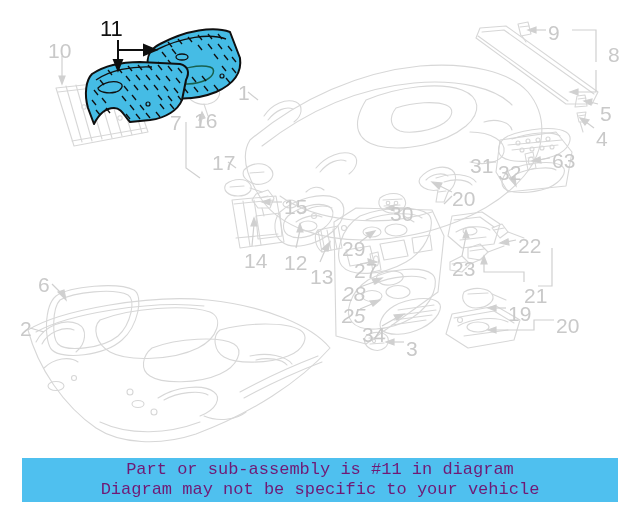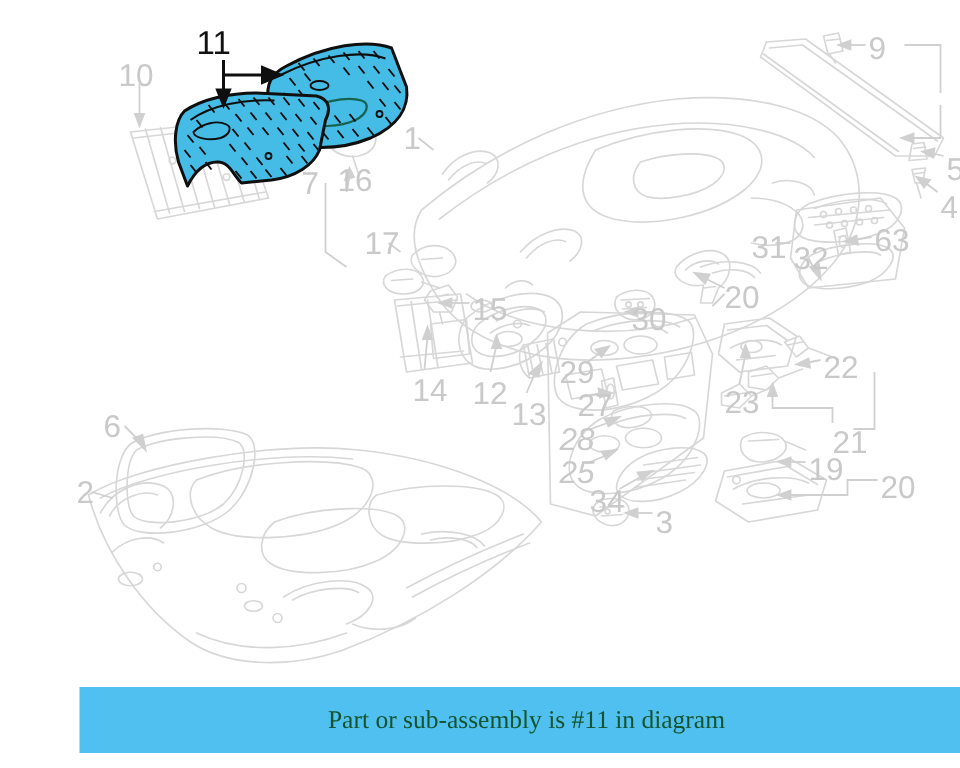--- a/index.html
+++ b/index.html
@@ -3,21 +3,21 @@
 <meta charset="utf-8">
 <style>
   html,body{margin:0;padding:0;}
   body{
     width:640px;height:512px;
     background:#ffffff;
     font-family:"Liberation Sans", sans-serif;
     overflow:hidden;
     position:relative;
   }
-  #stage{position:absolute;left:0;top:0;width:542px;height:512px;margin-left:31px;}
+  #stage{position:absolute;left:0;top:0;width:542px;height:512px;}
   svg#diagram{position:absolute;left:0;top:0;width:640px;height:512px;display:block;}
 
   .lbl{
     position:absolute;
     font-family:"Liberation Sans", sans-serif;
     font-size:21px;
     color:#c9c9c9;
     line-height:1;
     white-space:nowrap;
     user-select:none;
@@ -28,23 +28,23 @@
     position:absolute;
     left:22px; top:458px;
     width:596px; height:44px;
     background:#4fc0ef;
     display:flex;
     flex-direction:column;
     align-items:center;
     justify-content:center;
   }
   #banner div{
-    font-family:Liberation Serif, serif;
+    font-family:Liberation Mono, monospace;
     font-size:17px;
-    color:#14532d;
+    color:#701a75;
     line-height:1.18;
     white-space:nowrap;
   }
 </style>
 </head>
 <body style="background: rgb(255, 255, 255);">
 
 <div id="stage">
 
   <svg id="diagram" viewBox="0 0 640 512">
@@ -579,15 +579,16 @@
       <div class="lbl" style="left: 452px; top: 258px;">23</div>
       <div class="lbl" style="left: 518px; top: 235px;">22</div>
       <div class="lbl" style="left: 524px; top: 285px;">21</div>
       <div class="lbl" style="left: 508px; top: 303px;">19</div>
       <div class="lbl" style="left: 556px; top: 315px;">20</div>
       <div class="lbl" style="left: 170px; top: 112px;">7</div>
     </div>
 
   <div id="banner" style="background: rgb(79, 192, 239);">
     <div>Part or sub-assembly is #11 in diagram</div>
+    <div>Diagram may not be specific to your vehicle</div>
   </div>
 
 </div>
 
 </body></html>

